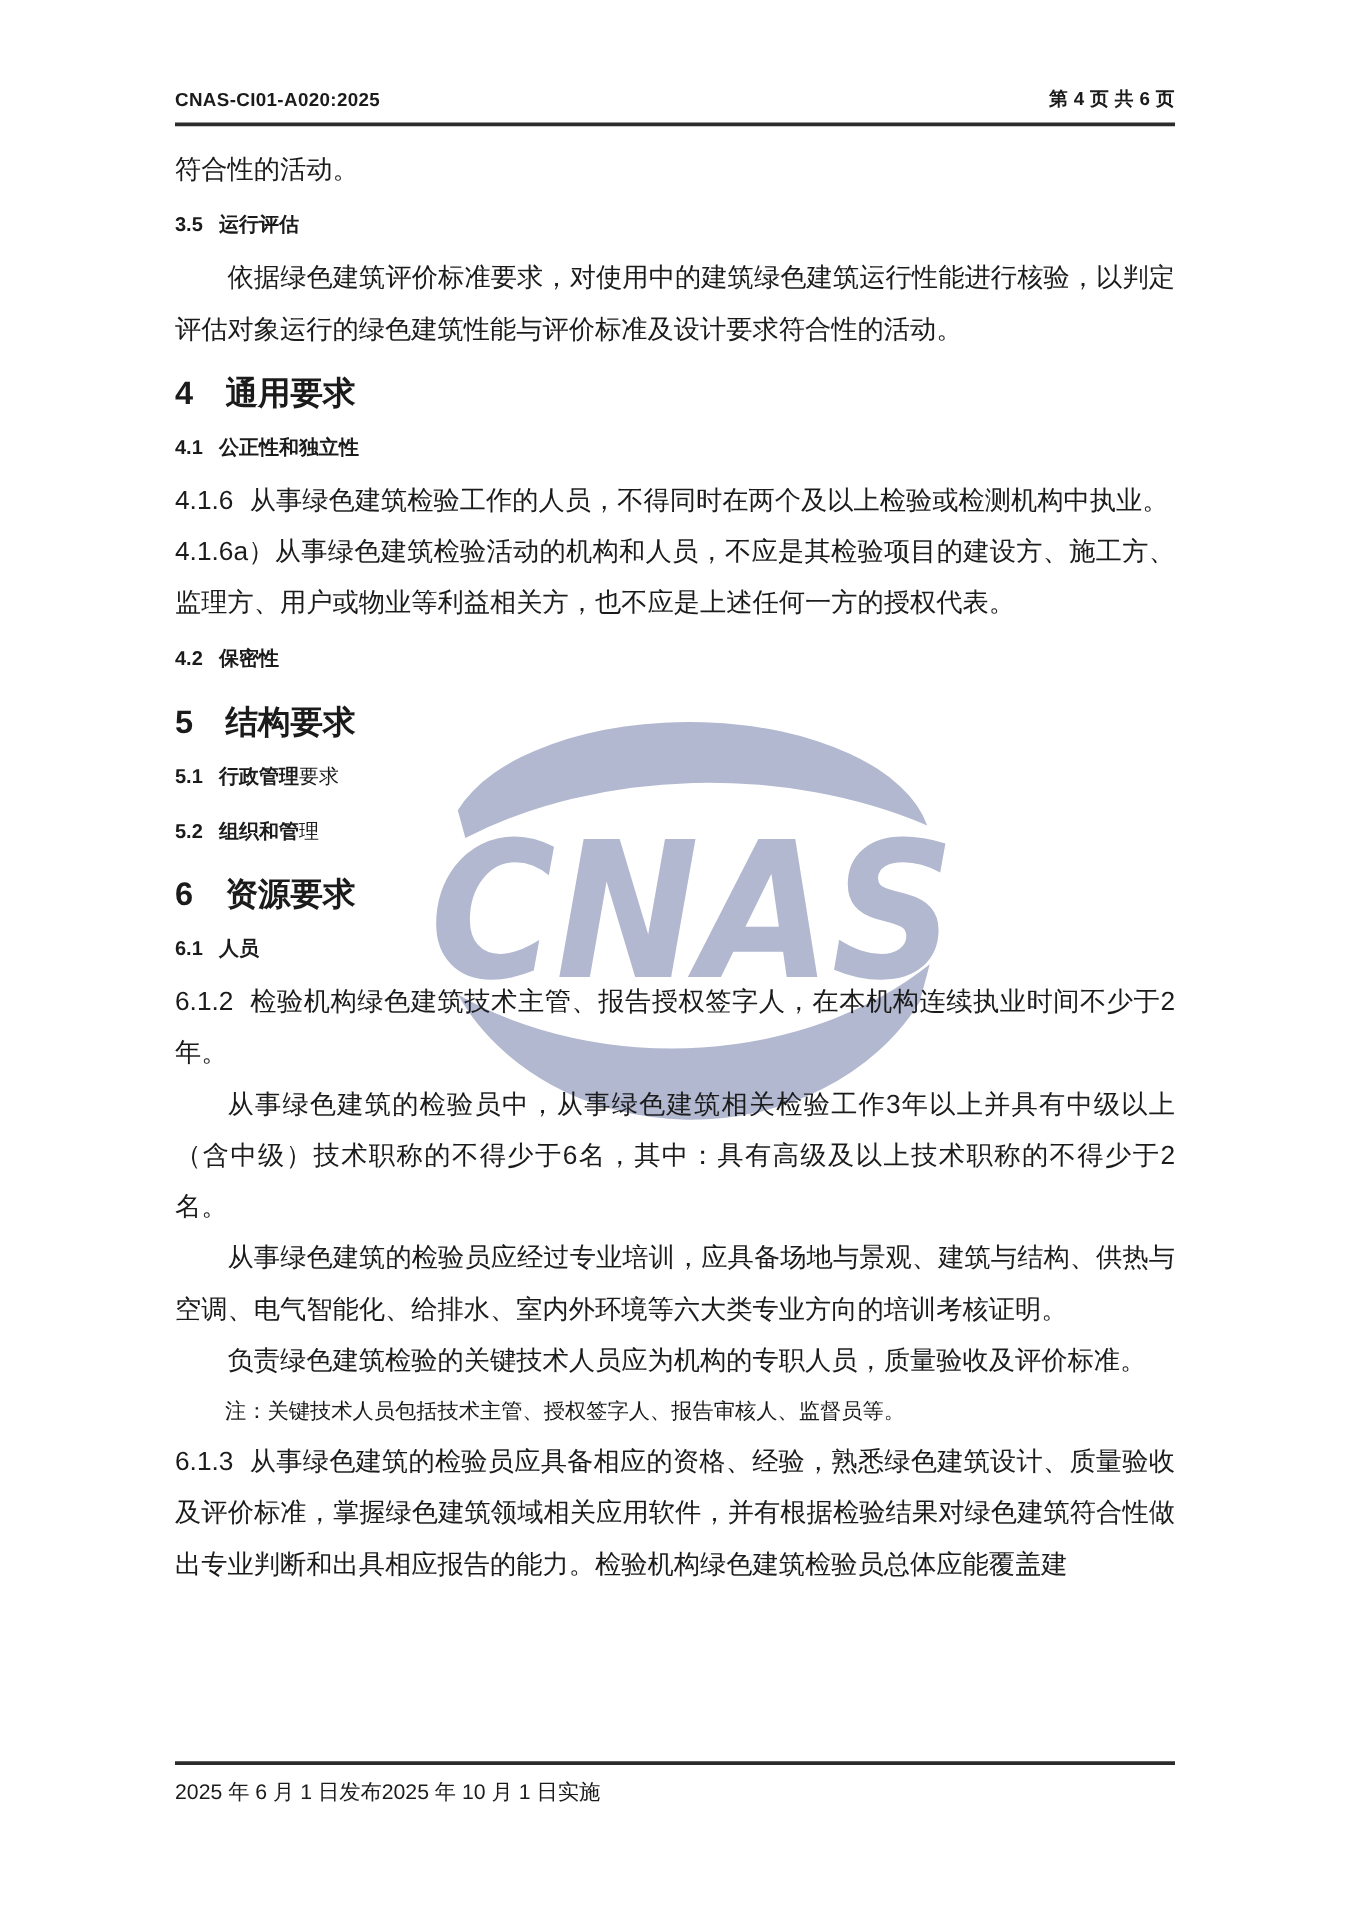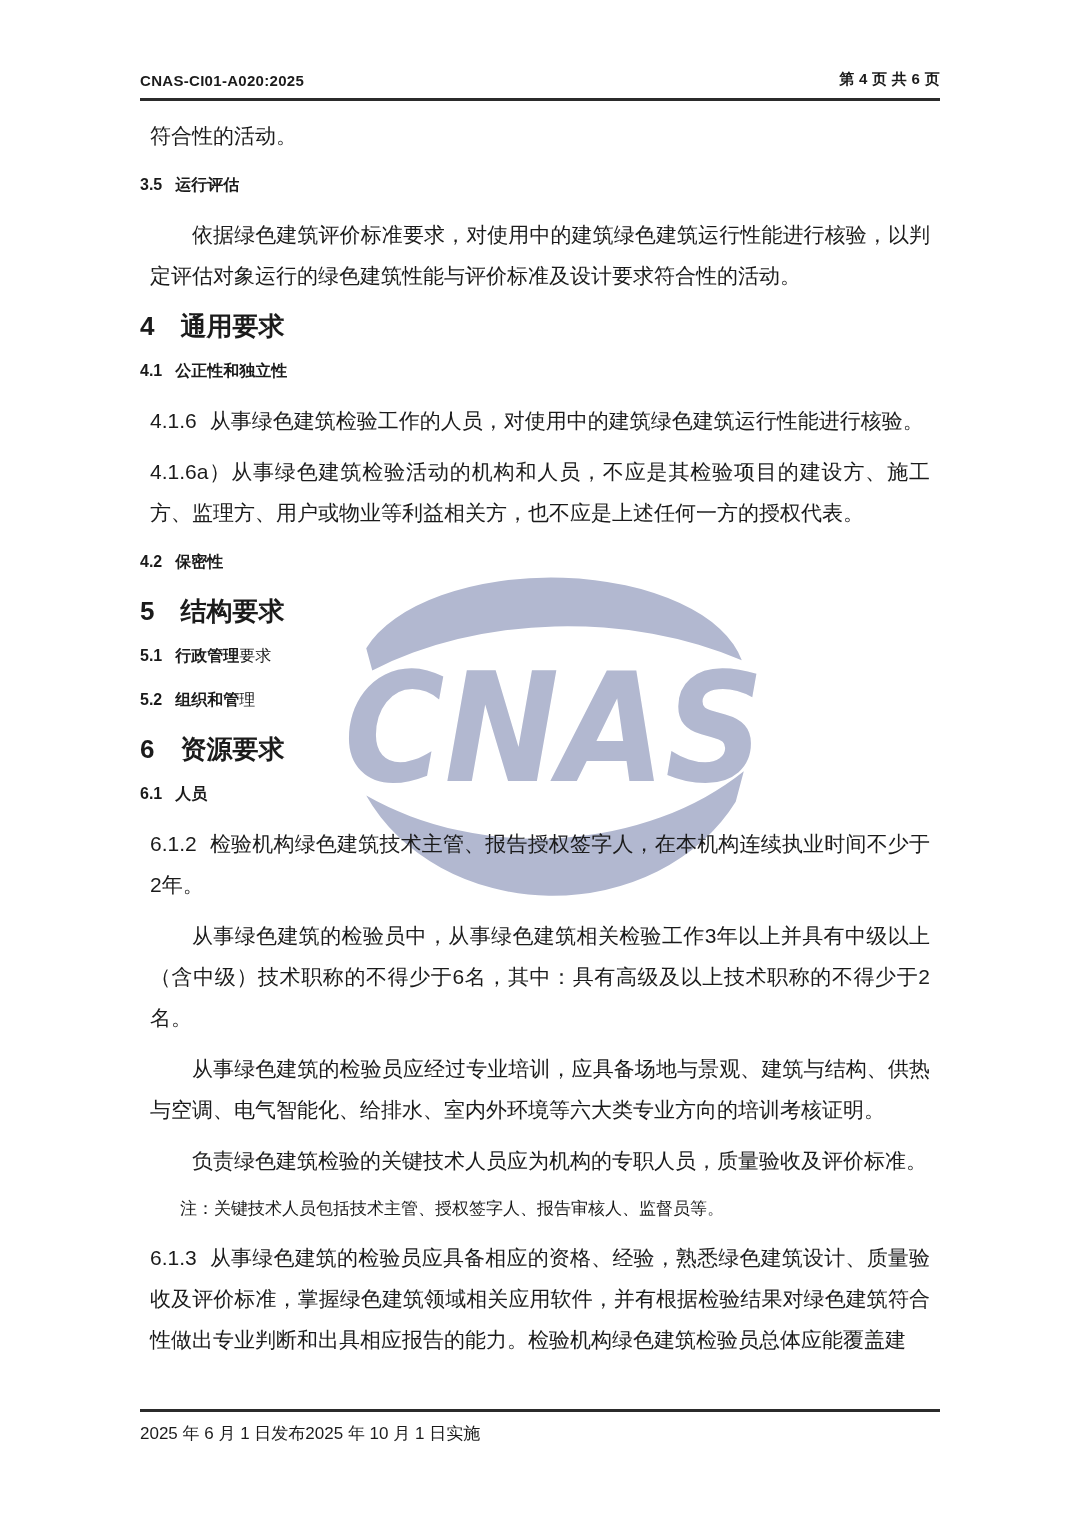--- a/index.html
+++ b/index.html
@@ -6,21 +6,21 @@
   .page{
     position:relative;width:1080px;height:1527px;background:#ffffff;overflow:hidden;
     font-family:"Liberation Sans","DejaVu Sans",sans-serif;color:#1b1b1b;
   }
   .doc-header{
     margin:0 140px;padding-top:70px;display:flex;justify-content:space-between;
     align-items:flex-end;font-size:15px;font-weight:bold;letter-spacing:.3px;
   }
   .header-rule{margin:9px 140px 0 140px;border-top:3px solid #2b2b2b;height:0;}
   .content{position:relative;margin:0 140px;z-index:2;}
-  .para{font-size:21px;line-height:41px;text-align:justify;margin:10px;}
+  .para{font-size:21px;line-height:41px;text-align:justify;margin:0;}
   .first{margin-top:14px;}
   .indent{text-indent:2em;}
   .cnum{margin-right:13px;}
   .nogap{margin-right:0;}
   .h3{font-size:16px;line-height:38px;margin:6px 0 2px 0;font-weight:bold;}
   .h3 .num{margin-right:13px;}
   .h1{font-size:26px;line-height:40px;margin:10px 0 2px 0;font-weight:bold;}
   .h1 .num{margin-right:26px;}
   .light{font-weight:normal;}
   .note{font-size:17px;line-height:36px;margin:2px 0 2px 40px;text-align:justify;}
@@ -60,21 +60,21 @@
 
     <h2 class="h1">
       <span class="num">4</span><span>通用要求</span>
     </h2>
 
     <h3 class="h3">
       <span class="num">4.1</span><span>公正性和独立性</span>
     </h3>
 
     <p class="para">
-      <span class="cnum">4.1.6</span><span>从事绿色建筑检验工作的人员，对使用中的建筑绿色建筑运行性能进行核验。</span>
+      <span class="cnum">4.1.6</span><span>从事绿色建筑检验工作的人员，不得同时在两个及以上检验或检测机构中执业。</span>
     </p>
 
     <p class="para">
       <span class="cnum nogap">4.1.6a）</span><span>从事绿色建筑检验活动的机构和人员，不应是其检验项目的建设方、施工方、监理方、用户或物业等利益相关方，也不应是上述任何一方的授权代表。</span>
     </p>
 
     <h3 class="h3">
       <span class="num">4.2</span><span>保密性</span>
     </h3>
 

